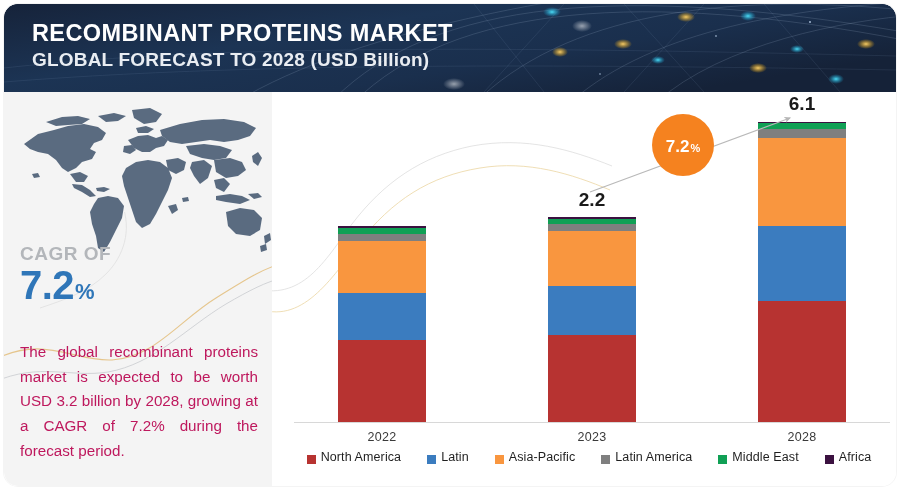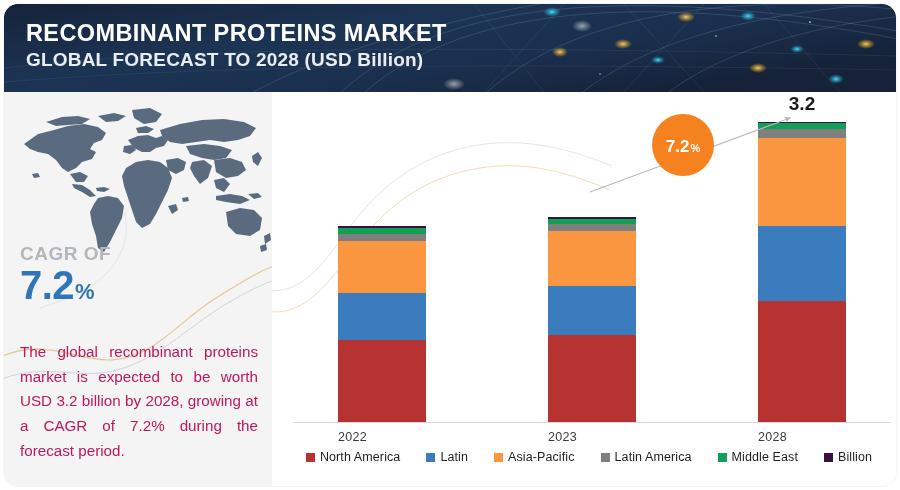--- a/index.html
+++ b/index.html
@@ -50,21 +50,21 @@
   }
   .header-bg-svg {
     position: absolute;
     inset: 0;
     width: 892px;
     height: 88px;
     display: block;
   }
   .header-text {
     position: absolute;
-    left: 22px;
+    left: 28px;
     top: 16px;
     z-index: 4;
   }
   .header-title {
     margin: 0;
     font-size: 23.5px;
     font-weight: bold;
     letter-spacing: 0.4px;
     color: #ffffff;
     line-height: 1.12;
@@ -216,20 +216,21 @@
     width: 88px;
     text-align: center;
     font-size: 19px;
     font-weight: bold;
     color: #1a1a1a;
   }
   .x-label {
     position: absolute;
     top: 338px;
     width: 88px;
+    text-align: center;
     font-size: 12.5px;
     color: #3a3a3a;
     letter-spacing: 0.3px;
   }
 
   
   .cagr-arrow {
     position: absolute;
     left: 0; top: 0;
     width: 624px; height: 394px;
@@ -270,21 +271,21 @@
     top: 358px;
     width: 610px;
     display: flex;
     align-items: center;
     justify-content: center;
     gap: 26px;
     flex-wrap: nowrap;
   }
   .legend-item {
     display: flex;
-    align-items: center;
+    align-items: flex-end;
     gap: 5px;
     white-space: nowrap;
   }
   .legend-swatch {
     width: 9px;
     height: 9px;
     flex: 0 0 auto;
   }
   .legend-label {
     font-size: 12.5px;
@@ -457,31 +458,32 @@
             <div class="bar-group" style="left: 254px;">
               <div class="bar-stack">
                 <div class="seg" title="North America 2023: 0.93" style="height: 86.8px; background: rgb(183, 51, 49);"></div>
                 <div class="seg" title="Europe 2023: 0.53" style="height: 49.4667px; background: rgb(59, 124, 191);"></div>
                 <div class="seg" title="Asia-Pacific 2023: 0.59" style="height: 55.0667px; background: rgb(249, 150, 63);"></div>
                 <div class="seg" title="Latin America 2023: 0.07" style="height: 6.53333px; background: rgb(127, 127, 127);"></div>
                 <div class="seg" title="Middle East 2023: 0.06" style="height: 5.6px; background: rgb(16, 160, 85);"></div>
                 <div class="seg" title="Africa 2023: 0.02" style="height: 1.86667px; background: rgb(59, 17, 64);"></div>
               </div>
             </div>
+            <div class="bar-total" style="left: 254px; top: 88.6667px;">2.2</div>
             <div class="bar-group" style="left: 464px;">
               <div class="bar-stack">
                 <div class="seg" title="North America 2028: 1.3" style="height: 121.333px; background: rgb(183, 51, 49);"></div>
                 <div class="seg" title="Europe 2028: 0.8" style="height: 74.6667px; background: rgb(59, 124, 191);"></div>
                 <div class="seg" title="Asia-Pacific 2028: 0.94" style="height: 87.7333px; background: rgb(249, 150, 63);"></div>
                 <div class="seg" title="Latin America 2028: 0.1" style="height: 9.33333px; background: rgb(127, 127, 127);"></div>
                 <div class="seg" title="Middle East 2028: 0.06" style="height: 5.6px; background: rgb(16, 160, 85);"></div>
                 <div class="seg" title="Africa 2028: 0.02" style="height: 1.86667px; background: rgb(59, 17, 64);"></div>
               </div>
             </div>
-            <div class="bar-total" style="left: 464px; top: -6.53333px;">3.2</div>
+            <div class="bar-total" style="left: 464px; top: -6.53333px;">6.1</div>
           </div>
 
         <div class="axis-line"></div>
 
         <svg class="cagr-arrow" viewBox="0 0 624 394">
           <defs>
             <marker id="arrowHead" markerWidth="7" markerHeight="7" refX="5" refY="3.2" orient="auto" markerUnits="strokeWidth">
               <path d="M0,0.4 L6,3.2 L0,6 L1.6,3.2 Z" fill="#b5b5b5"></path>
             </marker>
           </defs>
@@ -510,21 +512,21 @@
             <div class="legend-item">
               <span class="legend-swatch" style="background: rgb(127, 127, 127);"></span>
               <span class="legend-label">Latin America</span>
             </div>
             <div class="legend-item">
               <span class="legend-swatch" style="background: rgb(16, 160, 85);"></span>
               <span class="legend-label">Middle East</span>
             </div>
             <div class="legend-item">
               <span class="legend-swatch" style="background: rgb(59, 17, 64);"></span>
-              <span class="legend-label">Billion</span>
+              <span class="legend-label">Africa</span>
             </div>
           </div>
       <div class="x-label" style="left: 66px;">2022</div>
           <div class="x-label" style="left: 276px;">2023</div>
           <div class="x-label" style="left: 486px;">2028</div>
         </div>
 
     </div>
   </div>
 </div>

